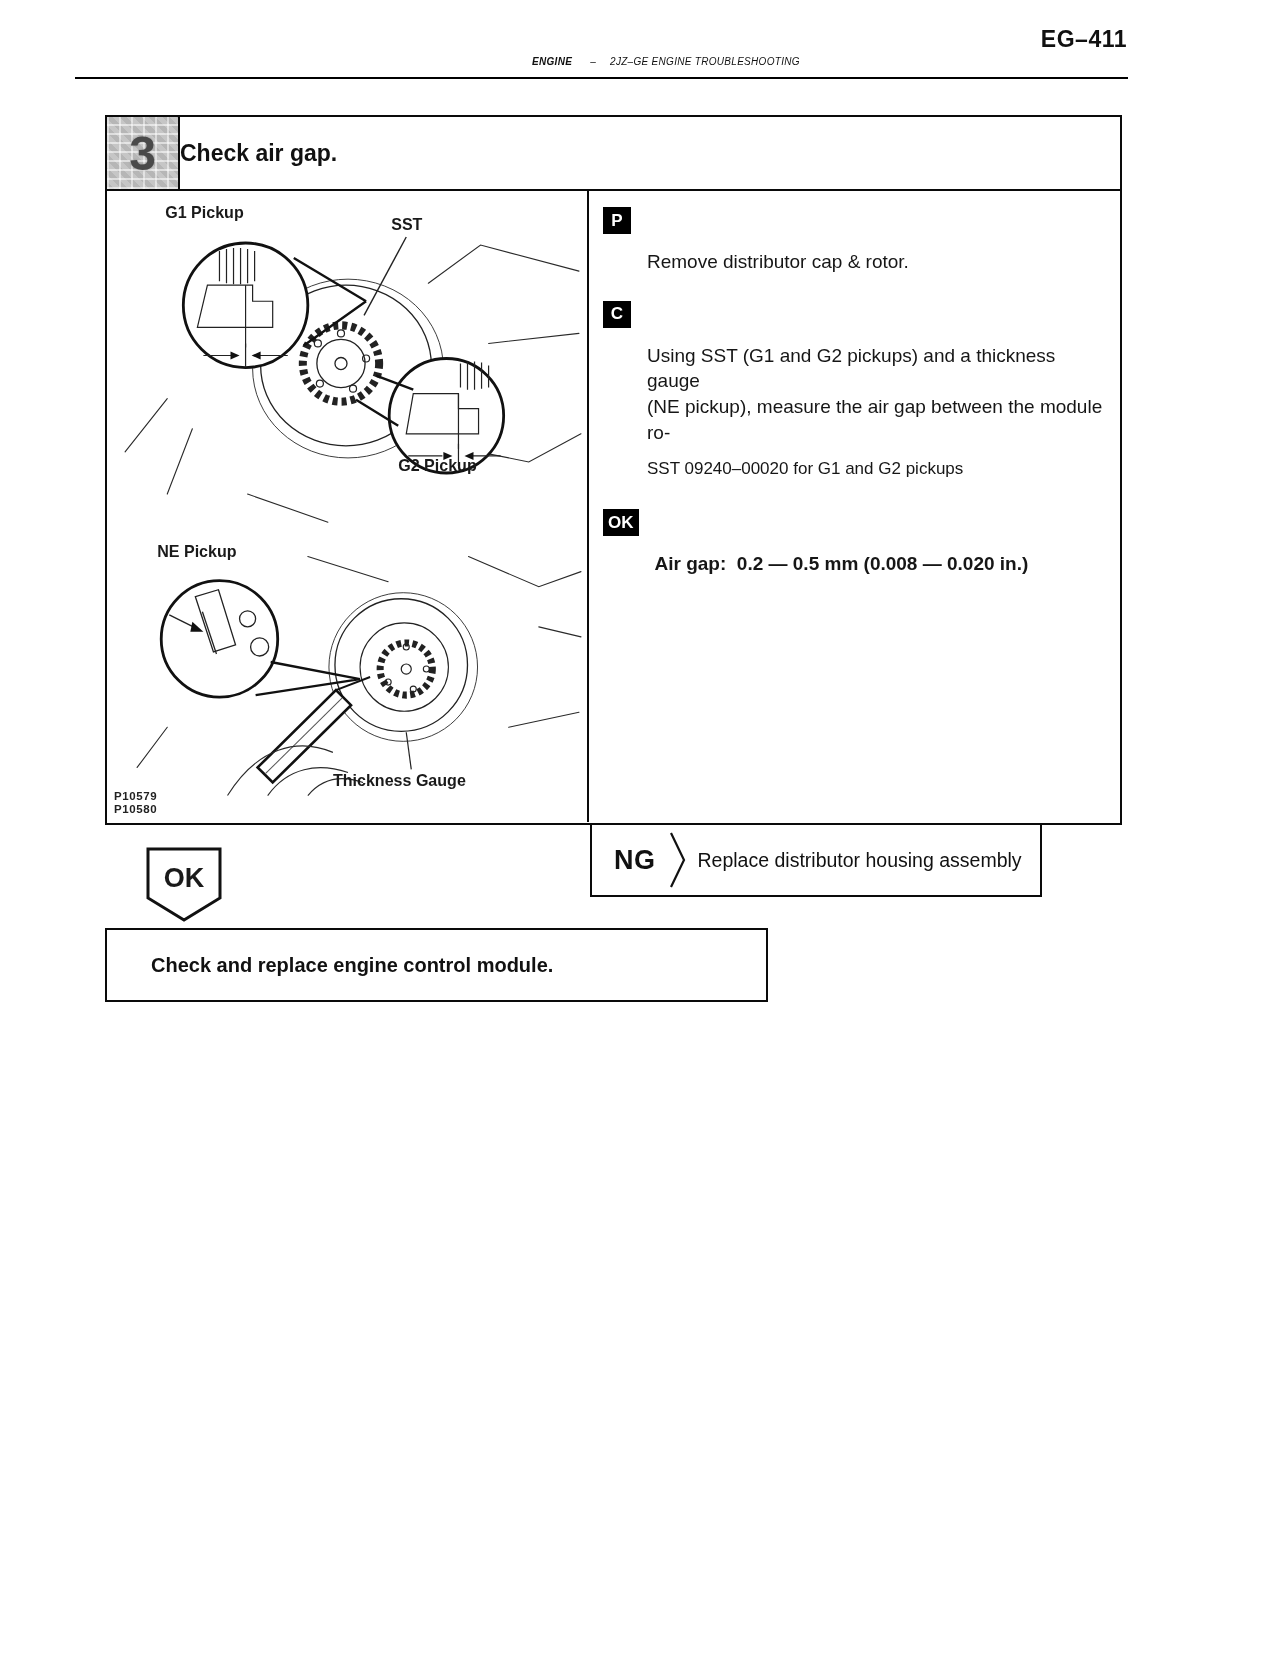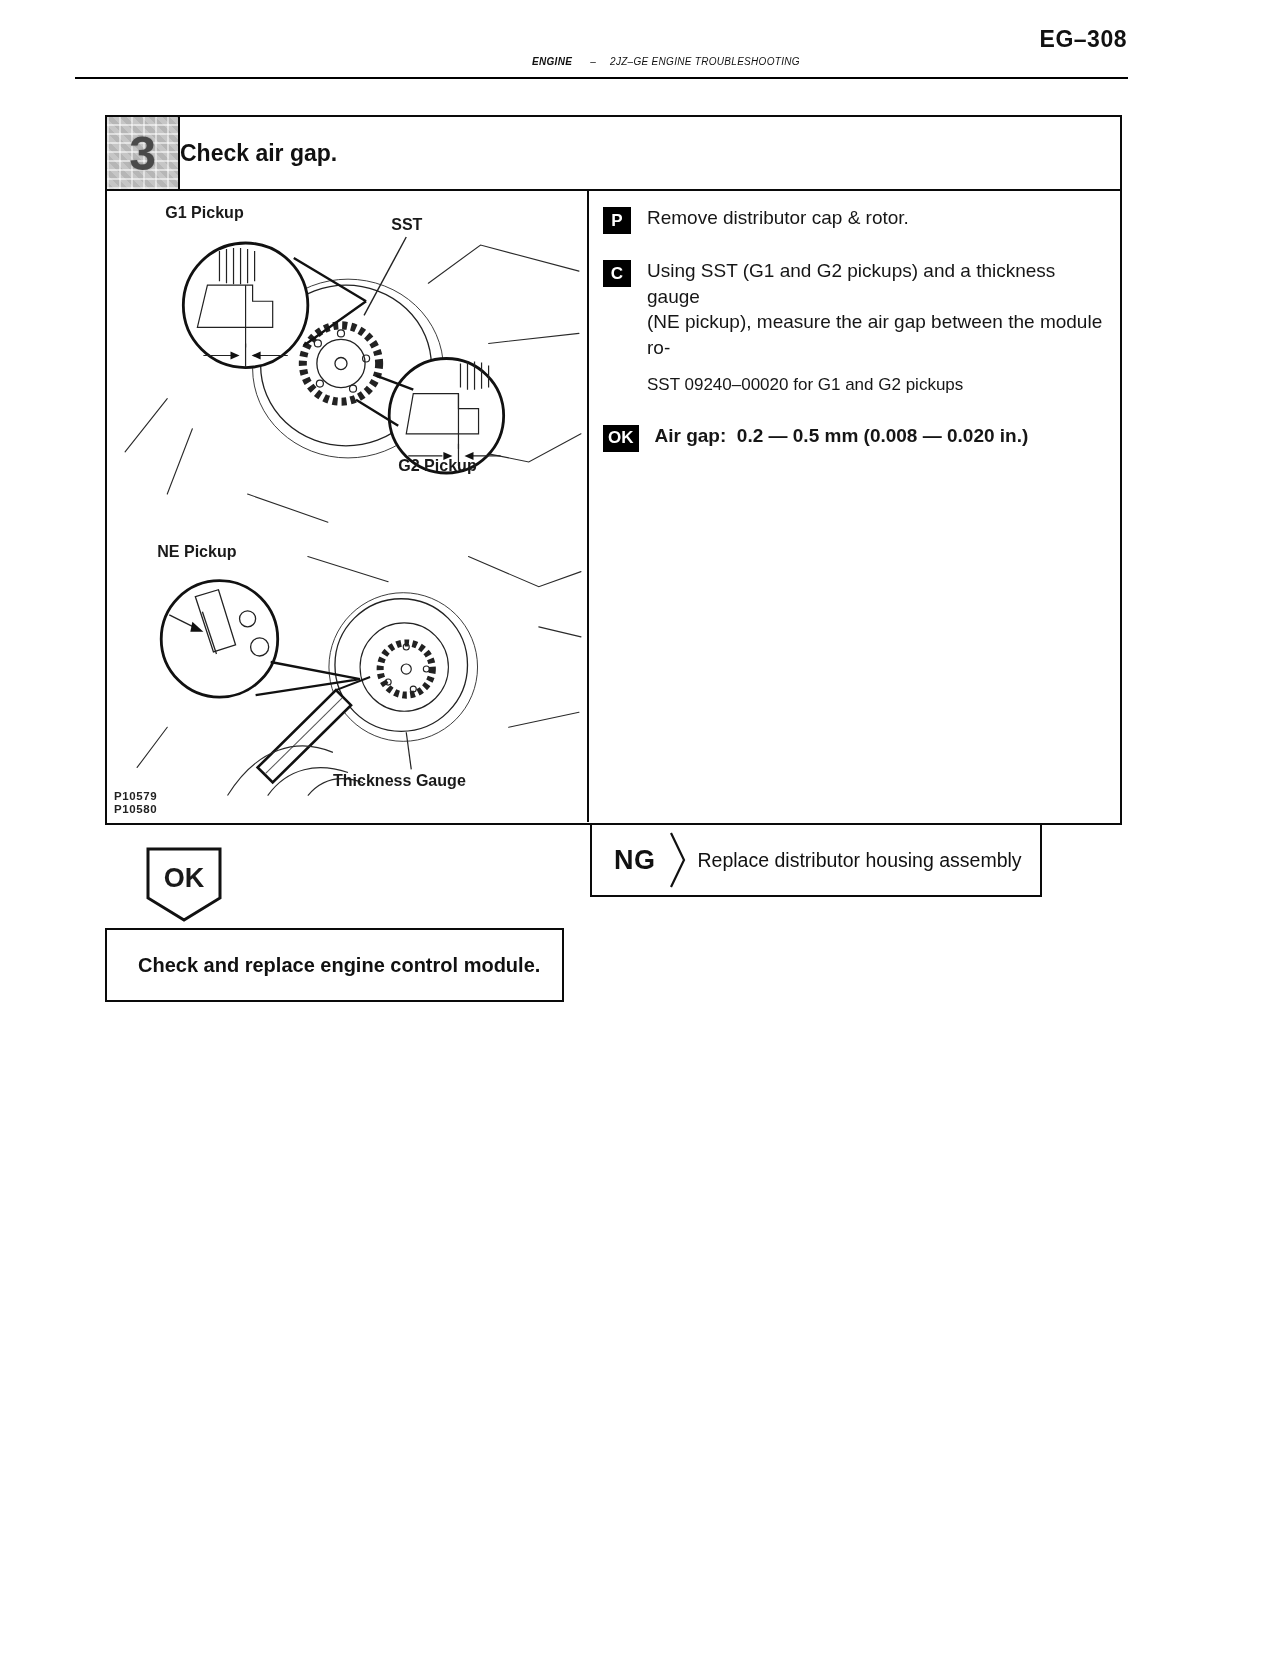--- a/index.html
+++ b/index.html
@@ -35,21 +35,21 @@
   .fig-codes { position:absolute; left:7px; bottom:6px; font-size:11.5px; font-weight:700; color:#222; letter-spacing:.6px; line-height:1.15; }
   svg text { font-family:"Liberation Sans", sans-serif; font-weight:700; fill:#1a1a1a; }
 
   .txt-col { flex:1; padding:14px 12px 0 14px; }
   .inst-row { display:flex; gap:16px; align-items:flex-start; }
   .badge {
     flex:none; min-width:28px; height:27px; padding:0 5px; margin-top:2px;
     background:#000; color:#fff; font-weight:700; font-size:17px;
     display:flex; align-items:center; justify-content:center;
   }
-  .inst-text { font-size:19px; line-height:1.35; color:#161616; }
+  .inst-text { font-size:19px; line-height:1.35; color:#161616;margin-top:44px; }
   .inst-text.bold { font-weight:700; }
   .spec { white-space:pre-wrap; }
   .note { margin:14px 0 0 44px; font-size:17px; color:#161616; }
   .row-c { margin-top:24px; }
   .row-ok { margin-top:28px; }
 
   
   .ng-box {
     position:absolute; left:590px; top:823px; width:452px; height:74px;
     border:2.5px solid #0a0a0a; background:#fff; display:flex; align-items:center; padding-left:22px;
@@ -57,31 +57,31 @@
   .ng-label { font-size:27px; font-weight:700; letter-spacing:.5px; }
   .ng-chevron { margin:0 10px 0 12px; }
   .ng-action { font-size:19.5px; font-weight:400; }
 
   
   .ok-marker { position:absolute; left:145px; top:846px; width:78px; height:78px; }
   .ok-marker text { font-size:27px; }
 
   
   .next-box {
-    position:absolute; left:105px; top:928px; width:459px; height:74px;
-    border:2.5px solid #0a0a0a; background:#fff; display:flex; align-items:center; padding-left:31px;text-align:center;
+    position:absolute; left:105px; top:928px; width:663px; height:74px;
+    border:2.5px solid #0a0a0a; background:#fff; display:flex; align-items:center; padding-left:44px;text-align:center;
   }
   .next-text { font-size:20px; font-weight:700; }
 </style>
 </head>
 <body>
 
 <div class="page">
 
-  <div class="page-code">EG–308</div>
+  <div class="page-code">EG–411</div>
   <div class="header-line">
     <span class="sec">ENGINE</span><span class="dash">–</span><span>2JZ–GE ENGINE TROUBLESHOOTING</span>
   </div>
   <div class="hrule"></div>
 
   <div class="main-box">
     <div class="title-bar">
       <div class="step-box">
         <span class="step-num">3</span>
       </div>

